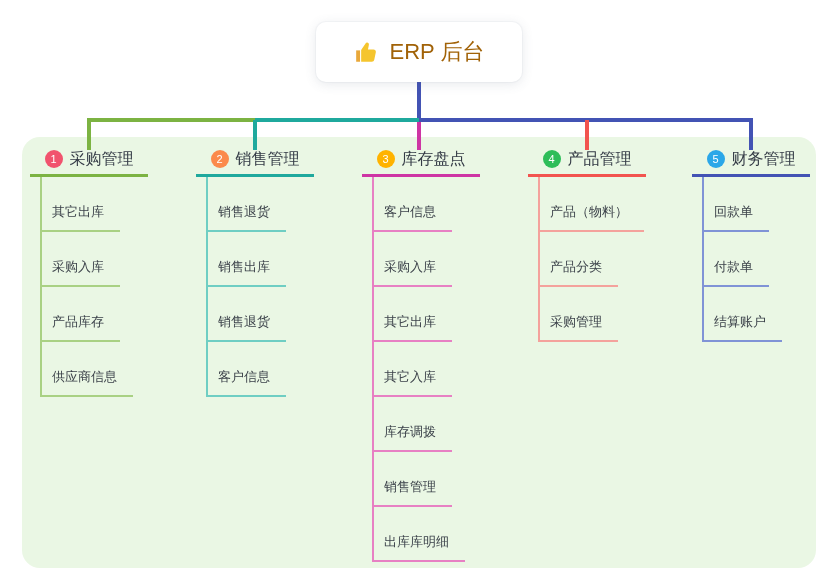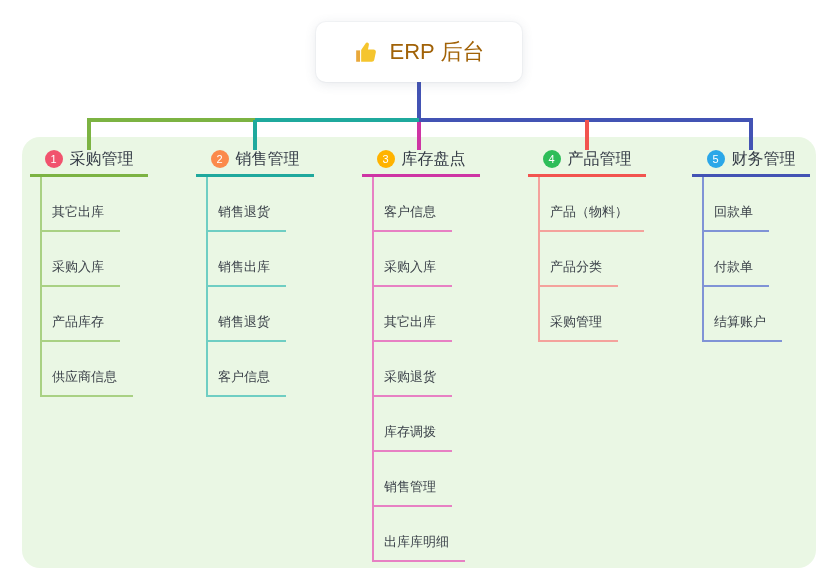--- a/index.html
+++ b/index.html
@@ -90,21 +90,21 @@
   <div class="branch" style="left: 362px; --c: #CE35A4; --cl: #E780C3; --badge: #FFB300;">
     <div class="branch-header">
       <span class="badge">3</span>
       <span>库存盘点</span>
     </div>
     <div class="branch-underline"></div>
     <div class="spine" style="height:385px;"></div>
     <div class="child" style="--i:0">客户信息</div>
     <div class="child" style="--i:1">采购入库</div>
     <div class="child" style="--i:2">其它出库</div>
-    <div class="child" style="--i:3">采购退货</div>
+    <div class="child" style="--i:3">其它入库</div>
     <div class="child" style="--i:4">库存调拨</div>
     <div class="child" style="--i:5">销售管理</div>
     <div class="child" style="--i:6">出库库明细</div>
   </div>
 
   <div class="branch" style="left: 528px; --c: #F2544F; --cl: #F4A29C; --badge: #2EBD59;">
     <div class="branch-header">
       <span class="badge">4</span>
       <span>产品管理</span>
     </div>

